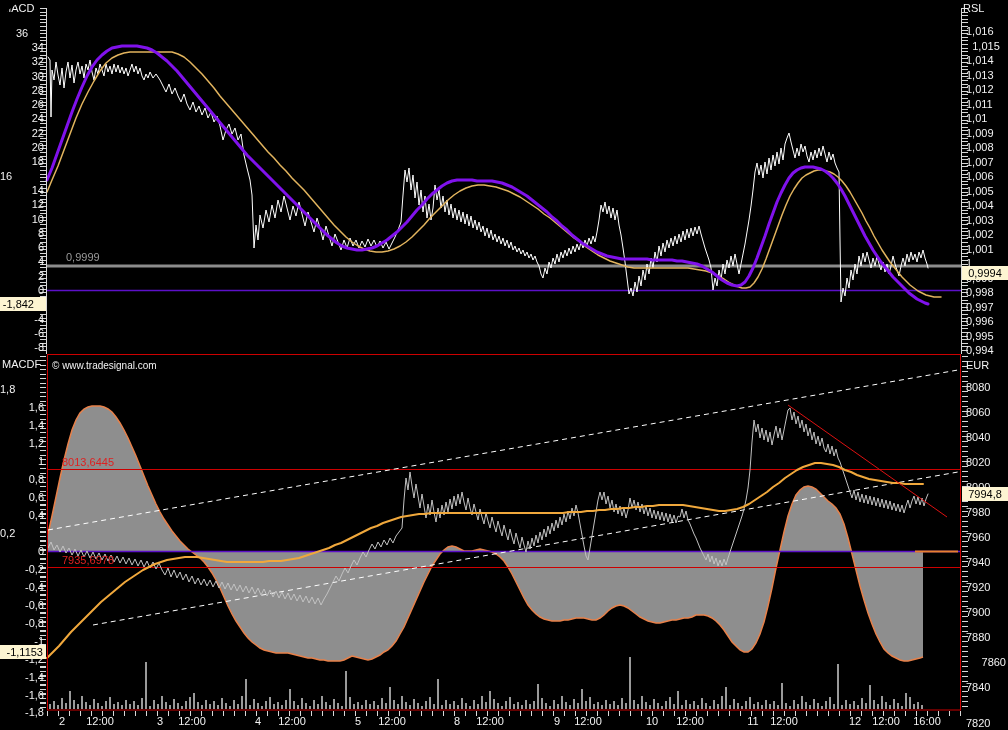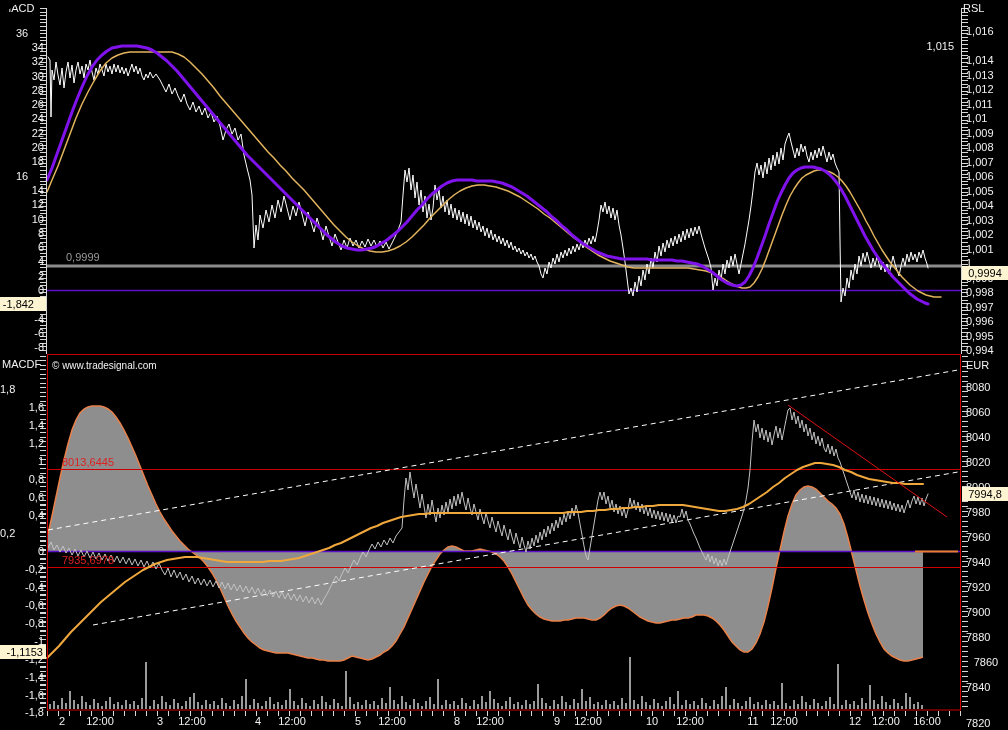--- a/index.html
+++ b/index.html
@@ -286,34 +286,34 @@
       <div class="axis-label" style="left: 0px; top: 27px; width: 44px; text-align: center;">36</div>
       <div class="axis-label" style="left: 0px; top: 41px; width: 44px; text-align: right;">34</div>
       <div class="axis-label" style="left: 0px; top: 55px; width: 44px; text-align: right;">32</div>
       <div class="axis-label" style="left: 0px; top: 70px; width: 44px; text-align: right;">30</div>
       <div class="axis-label" style="left: 0px; top: 84px; width: 44px; text-align: right;">28</div>
       <div class="axis-label" style="left: 0px; top: 98px; width: 44px; text-align: right;">26</div>
       <div class="axis-label" style="left: 0px; top: 112px; width: 44px; text-align: right;">24</div>
       <div class="axis-label" style="left: 0px; top: 127px; width: 44px; text-align: right;">22</div>
       <div class="axis-label" style="left: 0px; top: 141px; width: 44px; text-align: right;">20</div>
       <div class="axis-label" style="left: 0px; top: 155px; width: 44px; text-align: right;">18</div>
-      <div class="axis-label" style="left: 0px; top: 170px; width: 44px; text-align: center;">16</div>
+      <div class="axis-label" style="left: 0px; top: 170px; width: 44px; text-align: left;">16</div>
       <div class="axis-label" style="left: 0px; top: 184px; width: 44px; text-align: right;">14</div>
       <div class="axis-label" style="left: 0px; top: 198px; width: 44px; text-align: right;">12</div>
       <div class="axis-label" style="left: 0px; top: 213px; width: 44px; text-align: right;">10</div>
       <div class="axis-label" style="left: 0px; top: 227px; width: 44px; text-align: right;">8</div>
       <div class="axis-label" style="left: 0px; top: 241px; width: 44px; text-align: right;">6</div>
       <div class="axis-label" style="left: 0px; top: 255px; width: 44px; text-align: right;">4</div>
       <div class="axis-label" style="left: 0px; top: 270px; width: 44px; text-align: right;">2</div>
       <div class="axis-label" style="left: 0px; top: 284px; width: 44px; text-align: right;">0</div>
       <div class="axis-label" style="left: 0px; top: 313px; width: 44px; text-align: right;">-4</div>
       <div class="axis-label" style="left: 0px; top: 327px; width: 44px; text-align: right;">-6</div>
       <div class="axis-label" style="left: 0px; top: 341px; width: 44px; text-align: right;">-8</div>
       <div class="axis-label" style="left: 966px; top: 25px; width: 40px; text-align: left;">1,016</div>
-      <div class="axis-label" style="left: 914px; top: 40px; width: 40px; text-align: right;">1,015</div>
+      <div class="axis-label" style="left: 966px; top: 40px; width: 40px; text-align: center;">1,015</div>
       <div class="axis-label" style="left: 966px; top: 54px; width: 40px; text-align: left;">1,014</div>
       <div class="axis-label" style="left: 966px; top: 69px; width: 40px; text-align: left;">1,013</div>
       <div class="axis-label" style="left: 966px; top: 83px; width: 40px; text-align: left;">1,012</div>
       <div class="axis-label" style="left: 966px; top: 98px; width: 40px; text-align: left;">1,011</div>
       <div class="axis-label" style="left: 966px; top: 112px; width: 40px; text-align: left;">1,01</div>
       <div class="axis-label" style="left: 966px; top: 127px; width: 40px; text-align: left;">1,009</div>
       <div class="axis-label" style="left: 966px; top: 141px; width: 40px; text-align: left;">1,008</div>
       <div class="axis-label" style="left: 966px; top: 156px; width: 40px; text-align: left;">1,007</div>
       <div class="axis-label" style="left: 966px; top: 170px; width: 40px; text-align: left;">1,006</div>
       <div class="axis-label" style="left: 966px; top: 185px; width: 40px; text-align: left;">1,005</div>
@@ -351,21 +351,21 @@
       <div class="axis-label" style="left: 966px; top: 406px; width: 40px; text-align: left;">8060</div>
       <div class="axis-label" style="left: 966px; top: 431px; width: 40px; text-align: left;">8040</div>
       <div class="axis-label" style="left: 966px; top: 456px; width: 40px; text-align: left;">8020</div>
       <div class="axis-label" style="left: 966px; top: 481px; width: 40px; text-align: left;">8000</div>
       <div class="axis-label" style="left: 966px; top: 506px; width: 40px; text-align: left;">7980</div>
       <div class="axis-label" style="left: 966px; top: 531px; width: 40px; text-align: left;">7960</div>
       <div class="axis-label" style="left: 966px; top: 556px; width: 40px; text-align: left;">7940</div>
       <div class="axis-label" style="left: 966px; top: 581px; width: 40px; text-align: left;">7920</div>
       <div class="axis-label" style="left: 966px; top: 606px; width: 40px; text-align: left;">7900</div>
       <div class="axis-label" style="left: 966px; top: 631px; width: 40px; text-align: left;">7880</div>
-      <div class="axis-label" style="left: 966px; top: 656px; width: 40px; text-align: center;">7860</div>
+      <div class="axis-label" style="left: 966px; top: 656px; width: 40px; text-align: right;">7860</div>
       <div class="axis-label" style="left: 966px; top: 681px; width: 40px; text-align: left;">7840</div>
       <div class="axis-label" style="left: 966px; top: 709px; width: 40px; text-align: left; margin-top: 8px;">7820</div>
       <div class="axis-label" style="left: 37px; top: 715px; width: 50px; text-align: center;">2</div>
       <div class="axis-label" style="left: 75px; top: 715px; width: 50px; text-align: center;">12:00</div>
       <div class="axis-label" style="left: 135px; top: 715px; width: 50px; text-align: center;">3</div>
       <div class="axis-label" style="left: 167px; top: 715px; width: 50px; text-align: center;">12:00</div>
       <div class="axis-label" style="left: 233px; top: 715px; width: 50px; text-align: center;">4</div>
       <div class="axis-label" style="left: 267px; top: 715px; width: 50px; text-align: center;">12:00</div>
       <div class="axis-label" style="left: 333px; top: 715px; width: 50px; text-align: center;">5</div>
       <div class="axis-label" style="left: 367px; top: 715px; width: 50px; text-align: center;">12:00</div>

